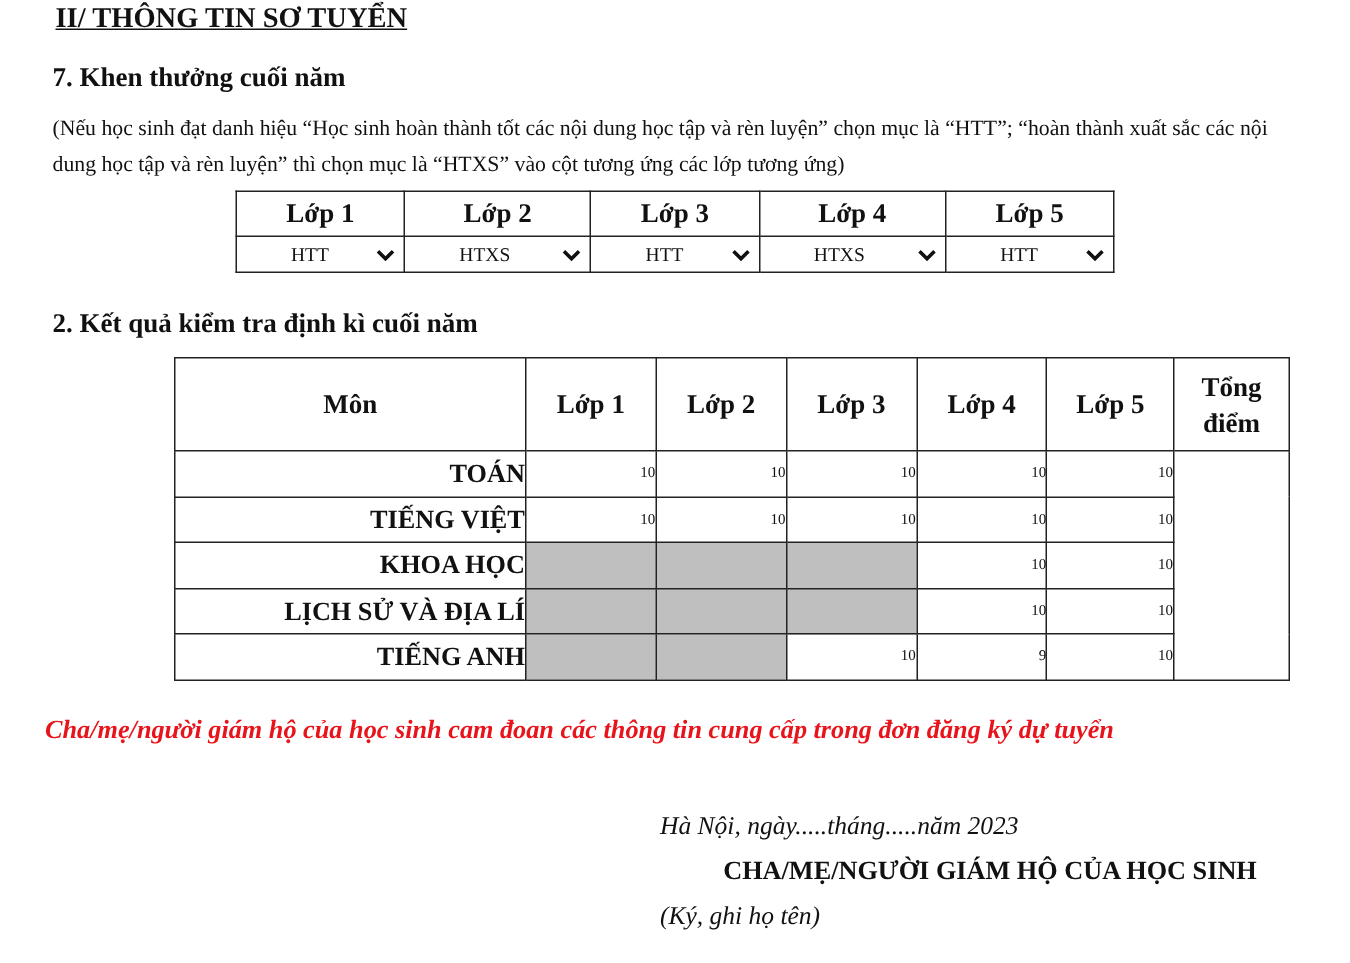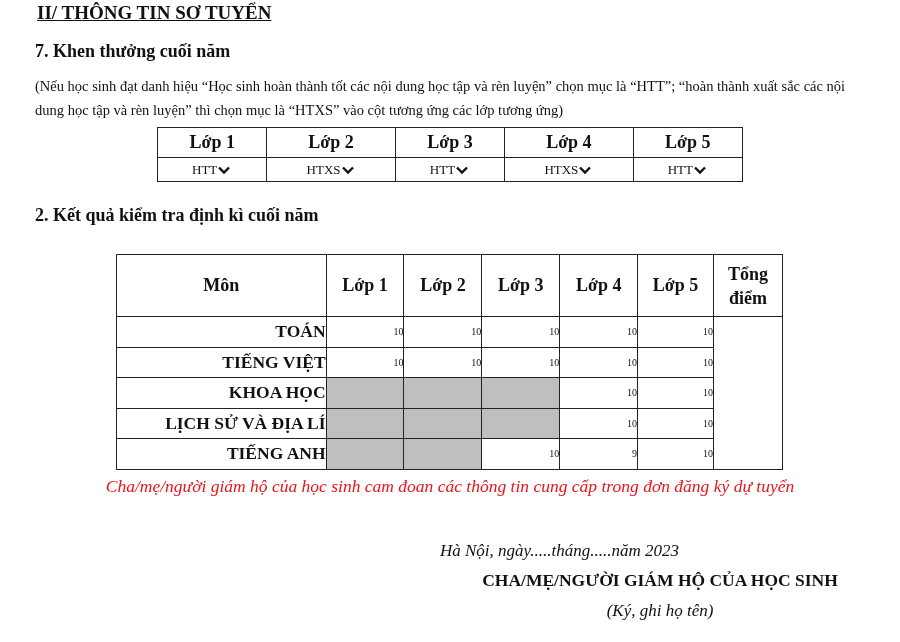--- a/index.html
+++ b/index.html
@@ -5,32 +5,32 @@
   html, body { margin:0; padding:0; background:#ffffff; }
   body { width:900px; height:642px; position:relative; overflow:hidden; font-family:"Liberation Serif", serif; color:#111; }
   .abs { position:absolute; }
   .h-section { left:37px; top:2px; font-size:19px; font-weight:bold; text-decoration:underline; white-space:nowrap; }
   .h-sub { font-size:18px; font-weight:bold; white-space:nowrap; }
   .note { left:35px; top:74px; width:830px; font-size:14.5px; line-height:24px; }
   table { border-collapse:collapse; position:absolute; }
   .t1 { left:157px; top:127px; width:586px; }
   .t1 th { border:1.5px solid #222; height:29px; font-size:18px; font-weight:bold; text-align:center; padding:0; }
   .t1 td { border:1.5px solid #222; height:23px; padding:0; }
-  .sel { display:flex; align-items:center; justify-content:center; padding:0 5px 0 4px; font-size:13px; font-family:"Liberation Serif", serif; height:23px; cursor:pointer; }
+  .sel { display:flex; align-items:center; justify-content:space-between; padding:0 5px 0 4px; font-size:13px; font-family:"Liberation Serif", serif; height:23px; cursor:pointer;margin-left:32px; }
   .chev { width:14px; height:10px; }
-  .t2 { left:116px; top:238px; width:667px;margin-top:16px; }
+  .t2 { left:116px; top:238px; width:744px; }
   .t2 th { border:1.5px solid #222; font-size:18px; font-weight:bold; text-align:center; padding:0; height:61px; }
   .t2 td { border:1.5px solid #222; height:29.5px; padding:0; font-size:10px;text-align:right; }
   .t2 td.subj { text-align:right; font-weight:bold; font-size:17.5px; }
   .t2 td.val { padding-left:7px; }
   .t2 td.grey { background:#bfbfbf; }
-  .warn { left:30px; top:470px; width:840px; text-align:center; color:#e8141b; font-weight:normal; font-style:italic; font-size:17.5px; line-height:32px; }
+  .warn { left:30px; top:470px; width:840px; color:#e8141b; font-weight:bold; font-style:italic; font-size:17.5px; line-height:32px; }
   .sig-date { left:440px; top:541px; width:440px; text-align:left; font-style:italic; font-size:17px; }
   .sig-title { left:440px; top:570px; width:440px; text-align:center; font-weight:bold; font-size:17.5px; }
-  .sig-note { left:440px; top:601px; width:440px; text-align:center; font-style:italic; font-size:17px; }
+  .sig-note { left:440px; top:601px; width:440px; font-style:italic; font-size:17px; }
 </style>
 </head>
 <body>
 
 <div class="abs h-section">II/ THÔNG TIN SƠ TUYỂN</div>
 
 <div class="abs h-sub" style="left:35px; top:41px;">7. Khen thưởng cuối năm</div>
 <div class="abs note">(Nếu học sinh đạt danh hiệu “Học sinh hoàn thành tốt các nội dung học tập và rèn luyện” chọn mục là “HTT”; “hoàn thành xuất sắc các nội dung học tập và rèn luyện” thì chọn mục là “HTXS” vào cột tương ứng các lớp tương ứng)</div>
 
 <table class="t1">

